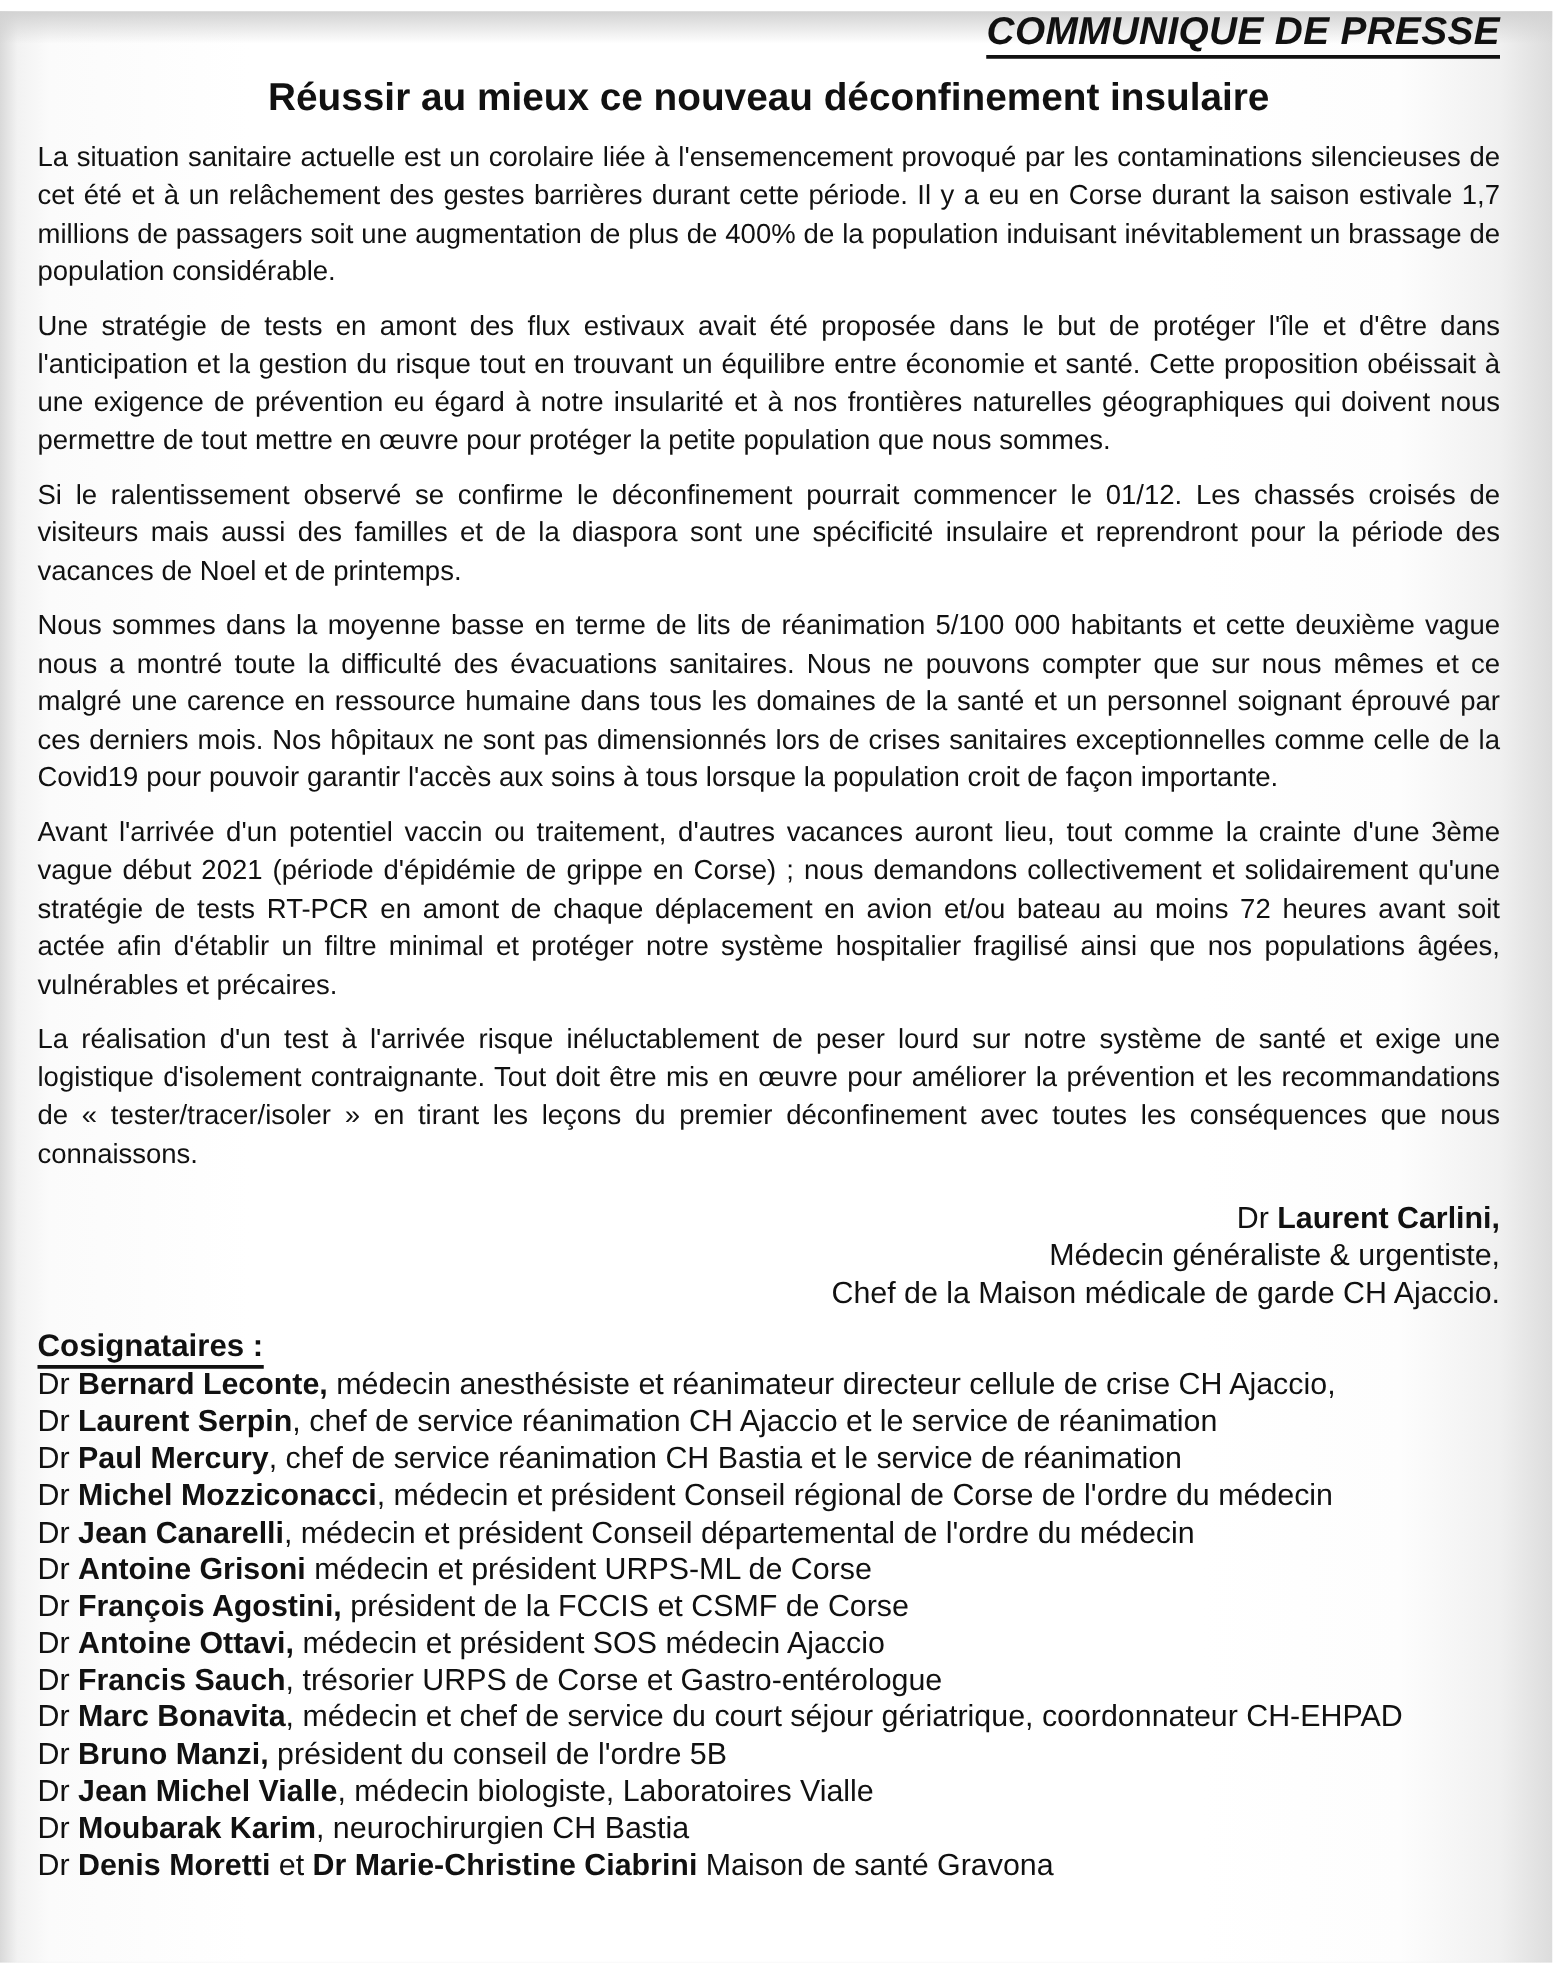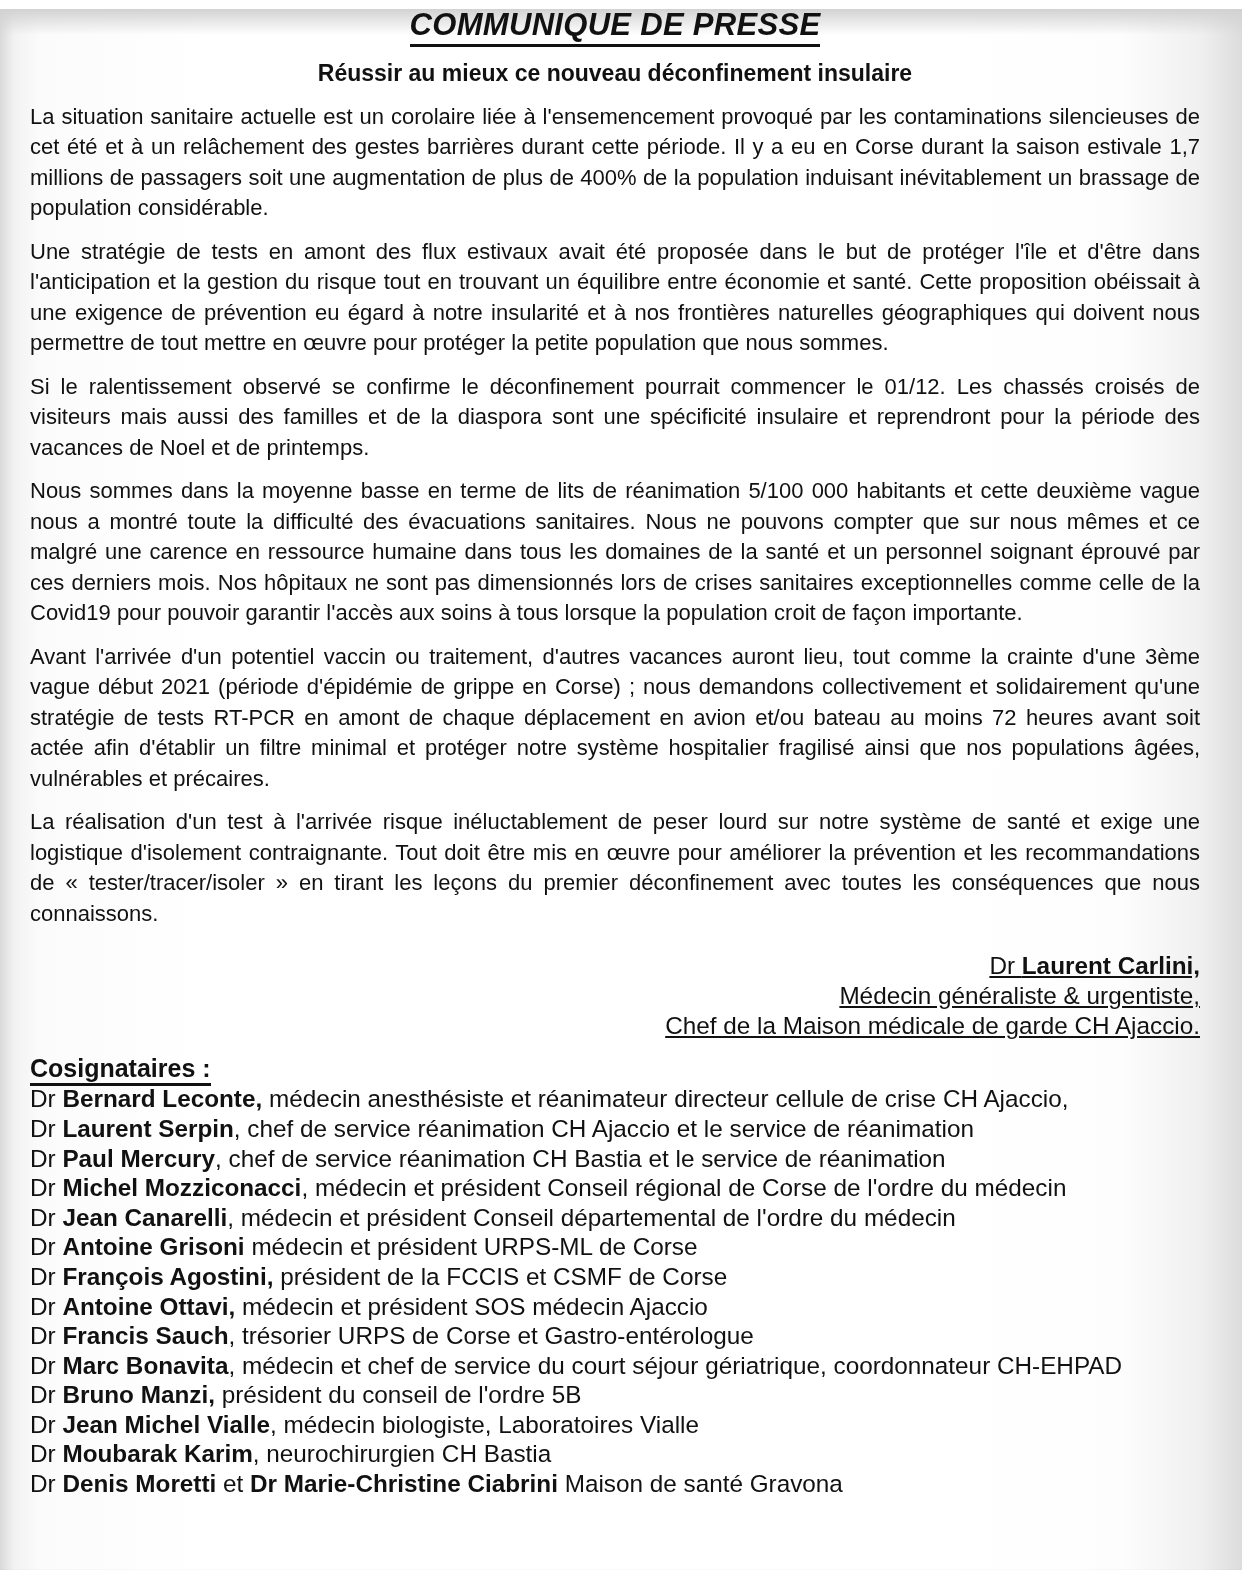--- a/index.html
+++ b/index.html
@@ -44,37 +44,37 @@
 
   .content {
     position: relative;
     padding: 0 42px 0 30px;
     box-sizing: border-box;
     z-index: 2;
   }
 
   
   .doc-title {
-    text-align: center;
+    text-align: right;
     font-weight: bold;
     font-style: italic;
     font-size: 31px;
     letter-spacing: 0.3px;
     margin: 9px 0 0 0;
     padding: 0;
     line-height: 1.05;
   }
   .doc-title span {
     border-bottom: 3px solid #111;
     padding-bottom: 2px;
   }
   .doc-subtitle {
     text-align: center;
     font-weight: bold;
-    font-size: 23px;
+    font-size: 31px;
     margin: 19px 0 0 0;
     line-height: 1.1;
   }
 
   
   .para {
     text-align: justify;
     font-size: 22px;
     line-height: 30.5px;
     margin: 13px 0 0 0;
@@ -82,21 +82,20 @@
     word-spacing: 0.1px;
   }
   #paragraphs > .para:first-child { margin-top: 16px; }
 
   
   .signature {
     text-align: right;
     font-size: 24.3px;
     line-height: 30px;
     margin-top: 22px;
-    text-decoration: underline;
   }
   .signature .sig-line { display: block; }
   .signature b { font-weight: bold; }
 
   
   .cosign-heading {
     font-weight: bold;
     font-size: 25px;
     margin: 13px 0 1px 0;
     display: block;

